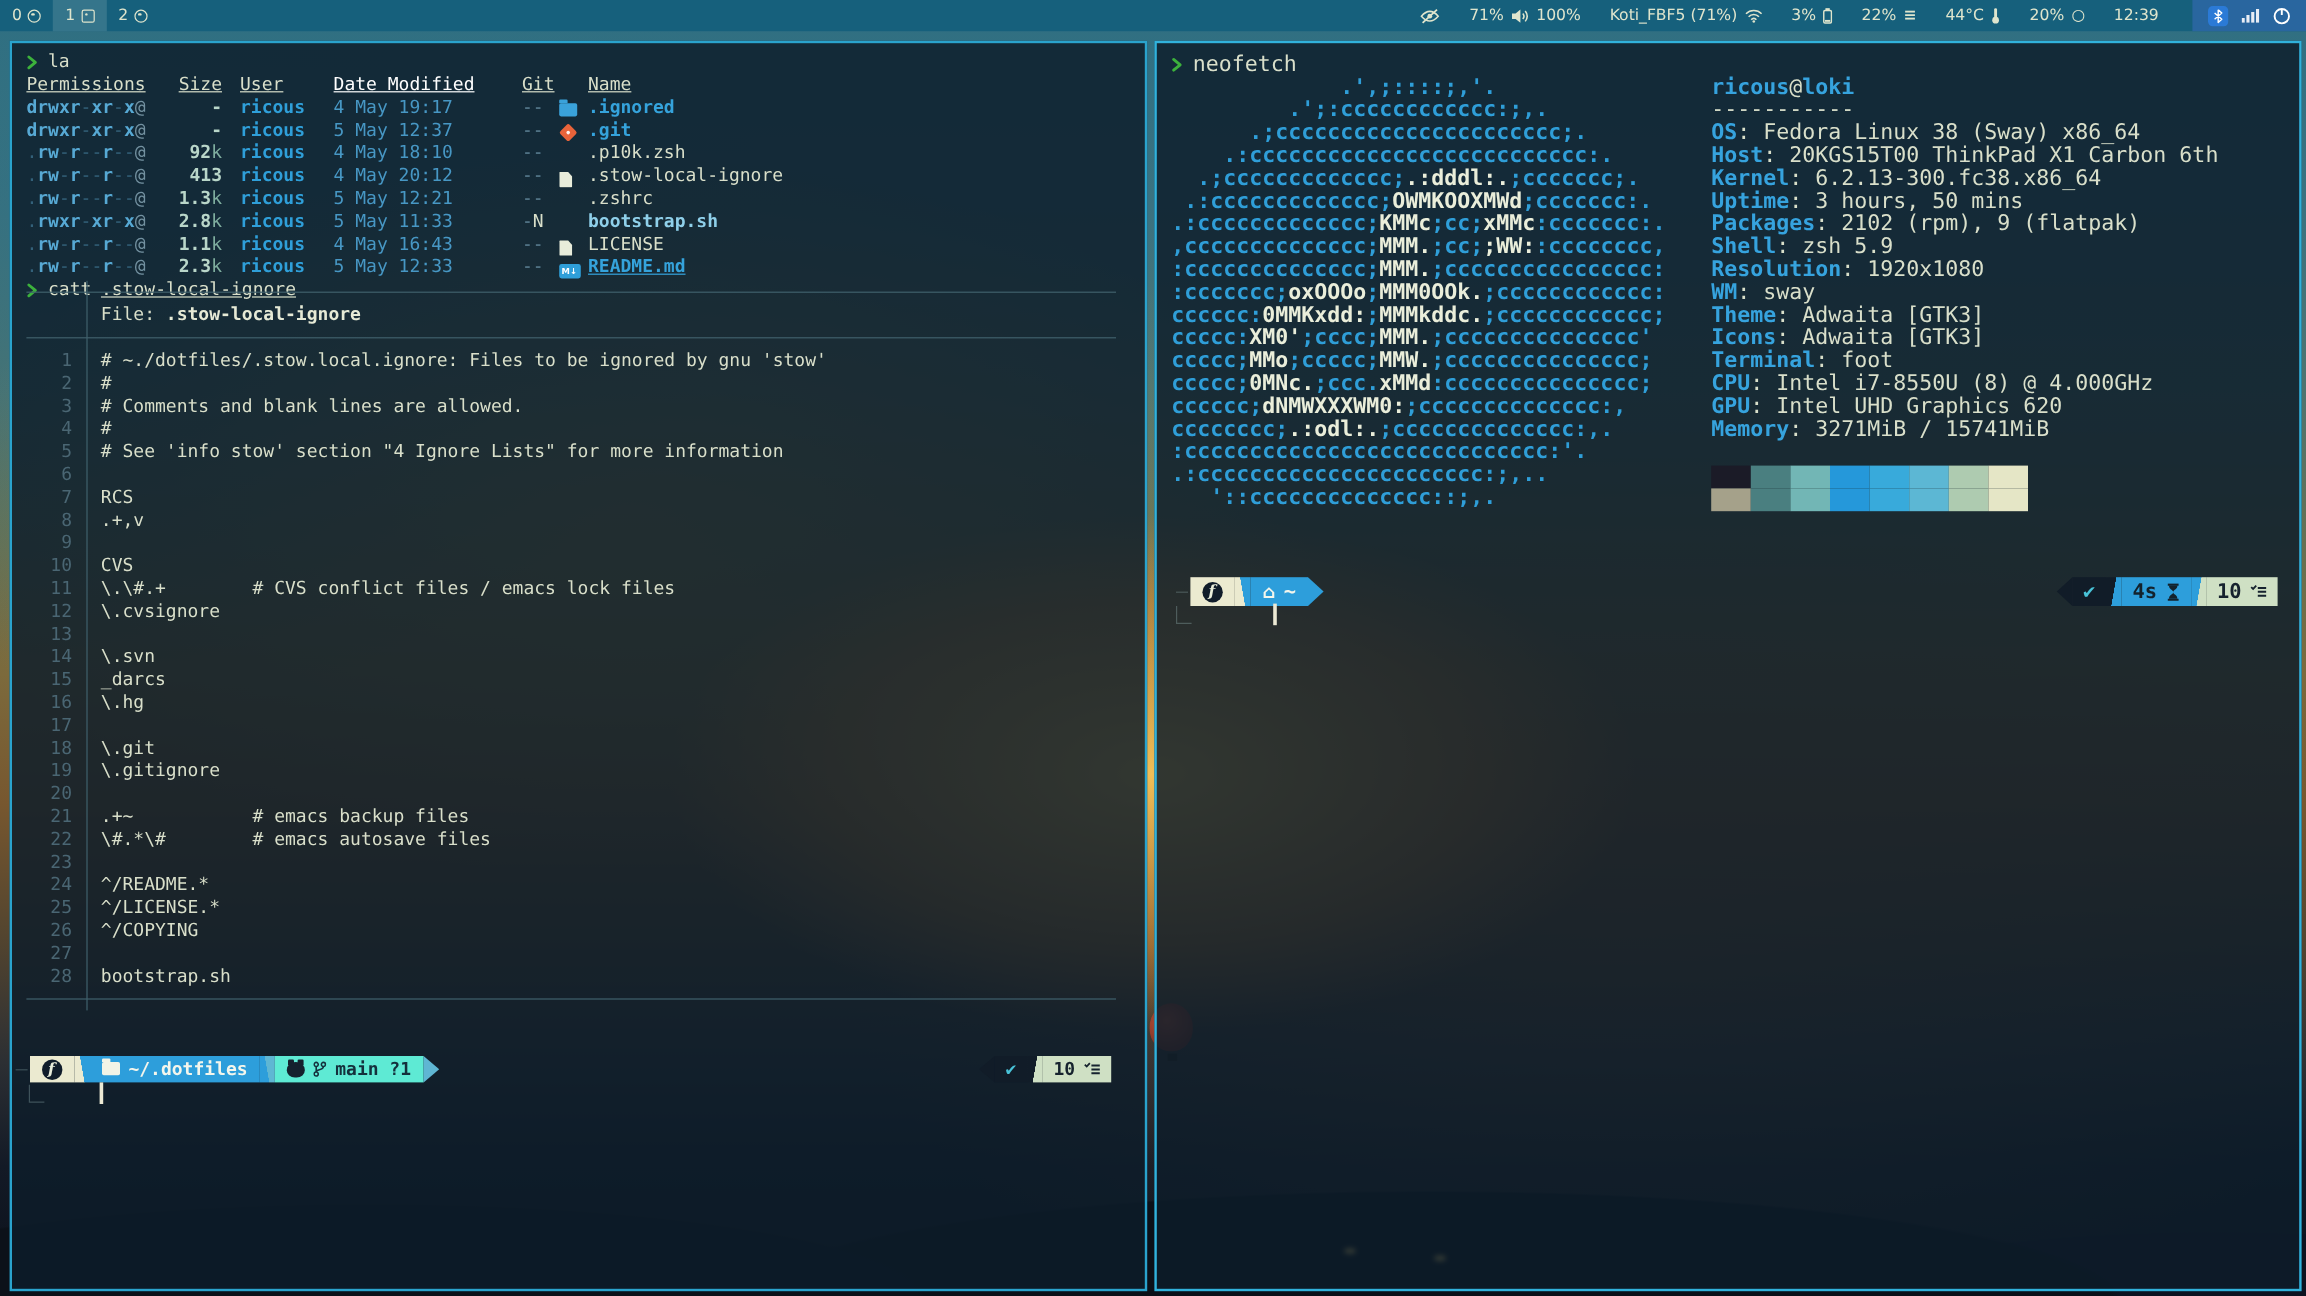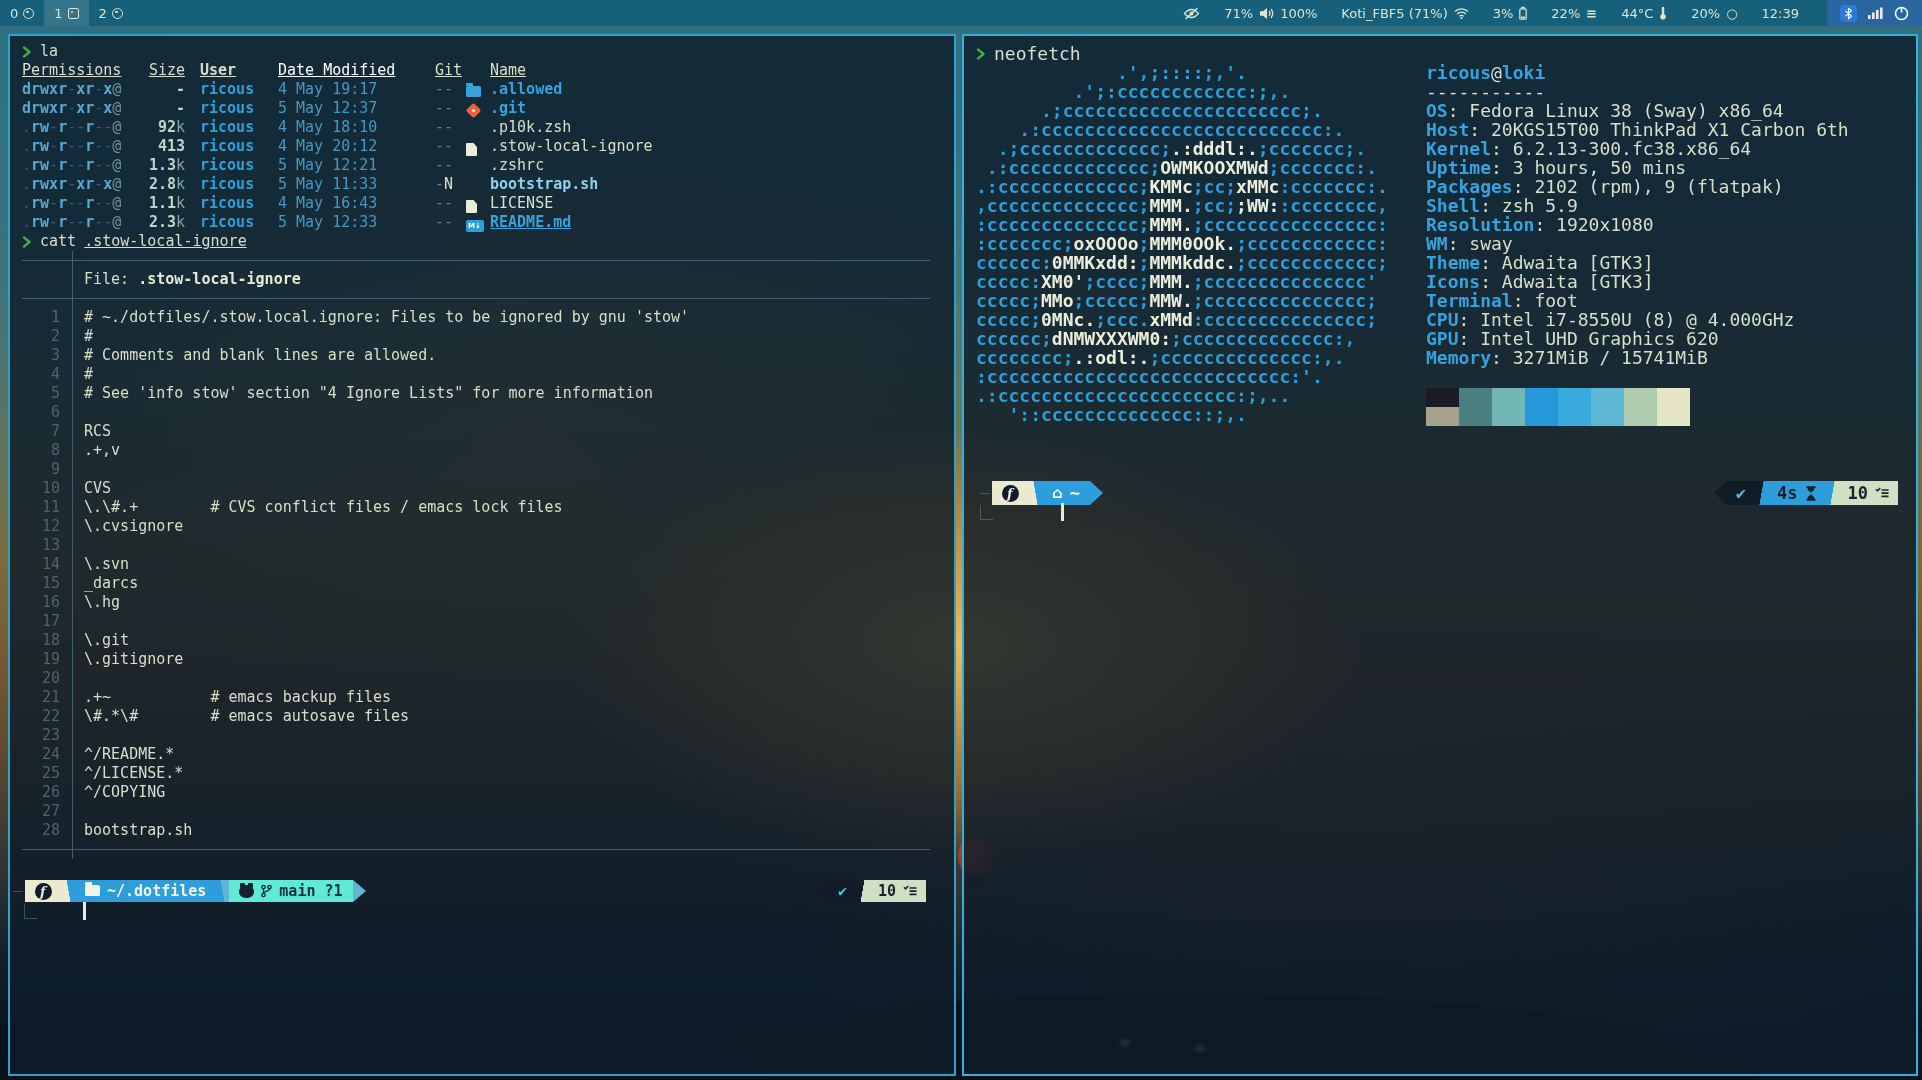--- a/index.html
+++ b/index.html
@@ -65,21 +65,21 @@
   .cd{color:#4797c4}
   .cg{color:#5d8296}
   .cg b{color:#d9dfca;font-weight:normal}
   .n-dir{color:#35a3dc;font-weight:bold}
   .n-file{color:#d9dfca}
   .n-exec{color:#8fd0ea;font-weight:bold}
   .n-link{color:#35a3dc;font-weight:bold;text-decoration:underline}
   .u{text-decoration:underline}
 
   
-  .bat{position:absolute;left:12px;top:215px;width:908px}
+  .bat{position:absolute;left:12px;top:198px;width:908px}
   .bat::before{content:"";position:absolute;left:50px;top:0;bottom:0;width:1px;background:#40606c}
   .brule{height:19px;position:relative}
   .brule::after{content:"";position:absolute;left:0;right:0;top:9px;border-top:1px solid #40606c}
   .bfile{height:19px;padding-left:62px}
   .bfile b{color:#e6ead6}
   .bl{height:19px;display:flex}
   .bn{width:38px;text-align:right;color:#4a6673;flex:none}
   .bt{margin-left:24px;white-space:pre;color:#d9dfca}
 
   
@@ -253,33 +253,33 @@
   <div class="tline" style="left:12px;top:6px">
     <span class="chev"><svg width="10" height="14" viewBox="0 0 10 14">
           <path d="M2 2.5l5.5 4.5L2 11.5" fill="none" stroke="#3cb13c" stroke-width="2.4" stroke-linejoin="round" stroke-linecap="round"></path>
         </svg></span><span>la</span>
   </div>
 
   <div class="listing">
       <div class="lrow lhead">
         <span class="cp">Permissions</span>
         <span class="cs" style="text-decoration:none"><span>Size</span></span>
-        <span class="cu" style="color:#d9dfca;font-weight:bold">User</span>
+        <span class="cu" style="color:#d9dfca;font-weight:normal">User</span>
         <span class="cd" style="color:#ffffff">Date Modified</span>
         <span class="cg" style="color:#d9dfca">Git</span>
         <span class="cn">Name</span>
       </div>
       <div class="lrow">
         <span class="cp"><span class="pL">d</span><span class="pL">r</span><span class="pL">w</span><span class="pL">x</span><span class="pL">r</span><span class="pD">-</span><span class="pL">x</span><span class="pL">r</span><span class="pD">-</span><span class="pL">x</span><span class="pA">@</span></span>
         <span class="cs"><span class="sz"><b>-</b><i></i></span></span>
         <span class="cu">ricous</span>
         <span class="cd">4 May 19:17</span>
         <span class="cg">--</span>
         <span class="ci"><span class="ic ic-folder"></span></span>
-        <span class="cn n-dir">.allowed</span>
+        <span class="cn n-dir">.ignored</span>
       </div>
       <div class="lrow">
         <span class="cp"><span class="pL">d</span><span class="pL">r</span><span class="pL">w</span><span class="pL">x</span><span class="pL">r</span><span class="pD">-</span><span class="pL">x</span><span class="pL">r</span><span class="pD">-</span><span class="pL">x</span><span class="pA">@</span></span>
         <span class="cs"><span class="sz"><b>-</b><i></i></span></span>
         <span class="cu">ricous</span>
         <span class="cd">5 May 12:37</span>
         <span class="cg">--</span>
         <span class="ci"><span class="ic ic-git"></span></span>
         <span class="cn n-dir">.git</span>
       </div>

